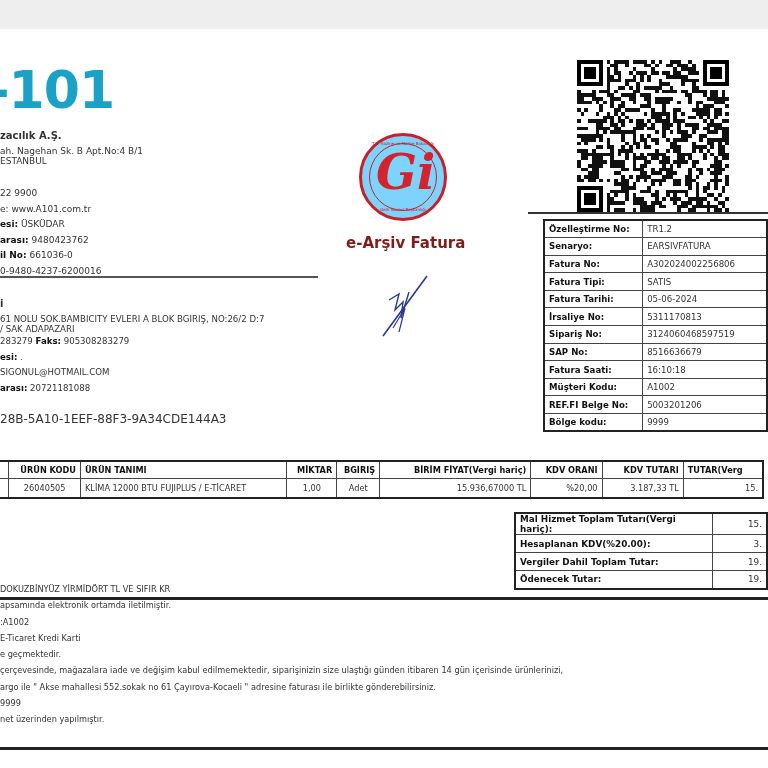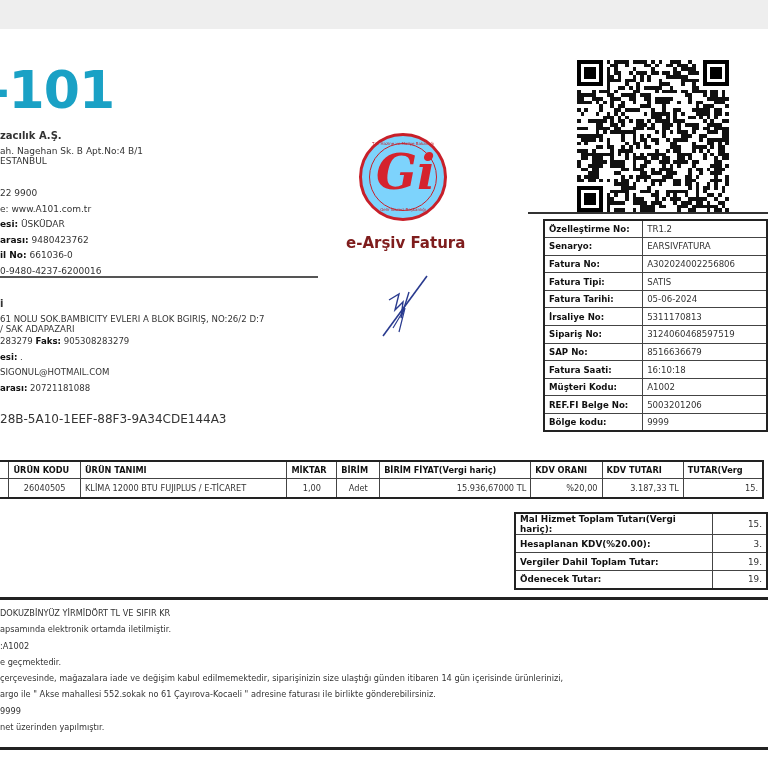--- a/index.html
+++ b/index.html
@@ -34,33 +34,33 @@
   .hr-top-right { left: 528px; top: 212px; width: 240px; height: 2px; background: #333; }
 
   table { border-collapse: collapse; }
   .info { position: absolute; left: 523px; top: 219px; font-size: 8.6px; }
   .info td { border: 1px solid #444; height: 17.6px; padding: 0 4px; }
   .info td.k { width: 115px; font-weight: bold; color: #111; }
   .info td.v { width: 140px; color: #333; }
   .info { border: 2px solid #222; margin-left: 20px; }
 
   .items { position: absolute; left: -4px; top: 460px; font-size: 8.2px; border: 2px solid #222; }
-  .items th { border: 1px solid #444; font-weight: bold; height: 17px; padding: 0 4px; color: #111; text-align: left; }
+  .items th { border: 1px solid #444; font-weight: bold; height: 17px; padding: 0 4px; color: #111; text-align: right; }
   .items td { border: 1px solid #444; height: 20px; padding: 0 4px; color: #333; }
   .items th.l, .items td.l { text-align: left; }
   .items td.r { text-align: right; }
   .items td.c { text-align: center; }
 
   .totals { position: absolute; left: 514px; top: 512px; font-size: 8.8px; border: 2px solid #222; }
   .totals td { border: 1px solid #444; height: 18px; padding: 0 4px; }
   .totals td.k { width: 218px; font-weight: bold; color: #111; }
   .totals td.v { width: 60px; color: #333; text-align: right; }
 
   .hr2 { left: 0; top: 597px; width: 768px; height: 3px; background: #222; }
-  .notes { left: 0; top: 605px; font-size: 8.2px; line-height: 16.3px; color: #333; }
+  .notes { left: 0; top: 581px; font-size: 8.2px; line-height: 16.3px; color: #333; }
   .hr3 { left: 0; top: 747px; width: 768px; height: 3px; background: #222; }
 </style>
 </head>
 <body>
 
 <div class="topband"></div>
 
 <div class="abs logo">-101</div>
 <div class="abs seller">
   <div class="name">zacılık A.Ş.</div>
@@ -915,21 +915,21 @@
     </tbody>
 </table>
 
 <table class="items">
   <thead>
     <tr>
       <th style="width:12px"></th>
       <th style="width:72px">ÜRÜN KODU</th>
       <th class="l" style="width:210px">ÜRÜN TANIMI</th>
       <th style="width:50px">MİKTAR</th>
-      <th style="width:43px">BİRİM</th>
+      <th style="width:43px">BGIRIŞ</th>
       <th style="width:153px">BİRİM FİYAT(Vergi hariç)</th>
       <th style="width:72px">KDV ORANI</th>
       <th style="width:82px">KDV TUTARI</th>
       <th class="l" style="width:80px">TUTAR(Verg</th>
     </tr>
   </thead>
   <tbody>
     <tr>
       <td></td>
       <td class="c">26040505</td>
@@ -963,19 +963,20 @@
         <td class="v">19.</td>
       </tr>
     </tbody>
 </table>
 
 <div class="abs hr2"></div>
 <div class="abs notes" id="notes">
     <div>DOKUZBİNYÜZ YİRMİDÖRT TL VE SIFIR KR</div>
     <div>apsamında elektronik ortamda iletilmiştir.</div>
     <div> :A1002</div>
+    <div>E-Ticaret Kredi Karti</div>
     <div>e geçmektedir.</div>
     <div>çerçevesinde, mağazalara iade ve değişim kabul edilmemektedir, siparişinizin size ulaştığı günden itibaren 14 gün içerisinde ürünlerinizi,</div>
     <div>argo ile " Akse mahallesi 552.sokak no 61 Çayırova-Kocaeli " adresine faturası ile birlikte gönderebilirsiniz.</div>
     <div>9999</div>
     <div>net üzerinden yapılmıştır.</div>
   </div>
 <div class="abs hr3"></div>
 
 </body></html>

